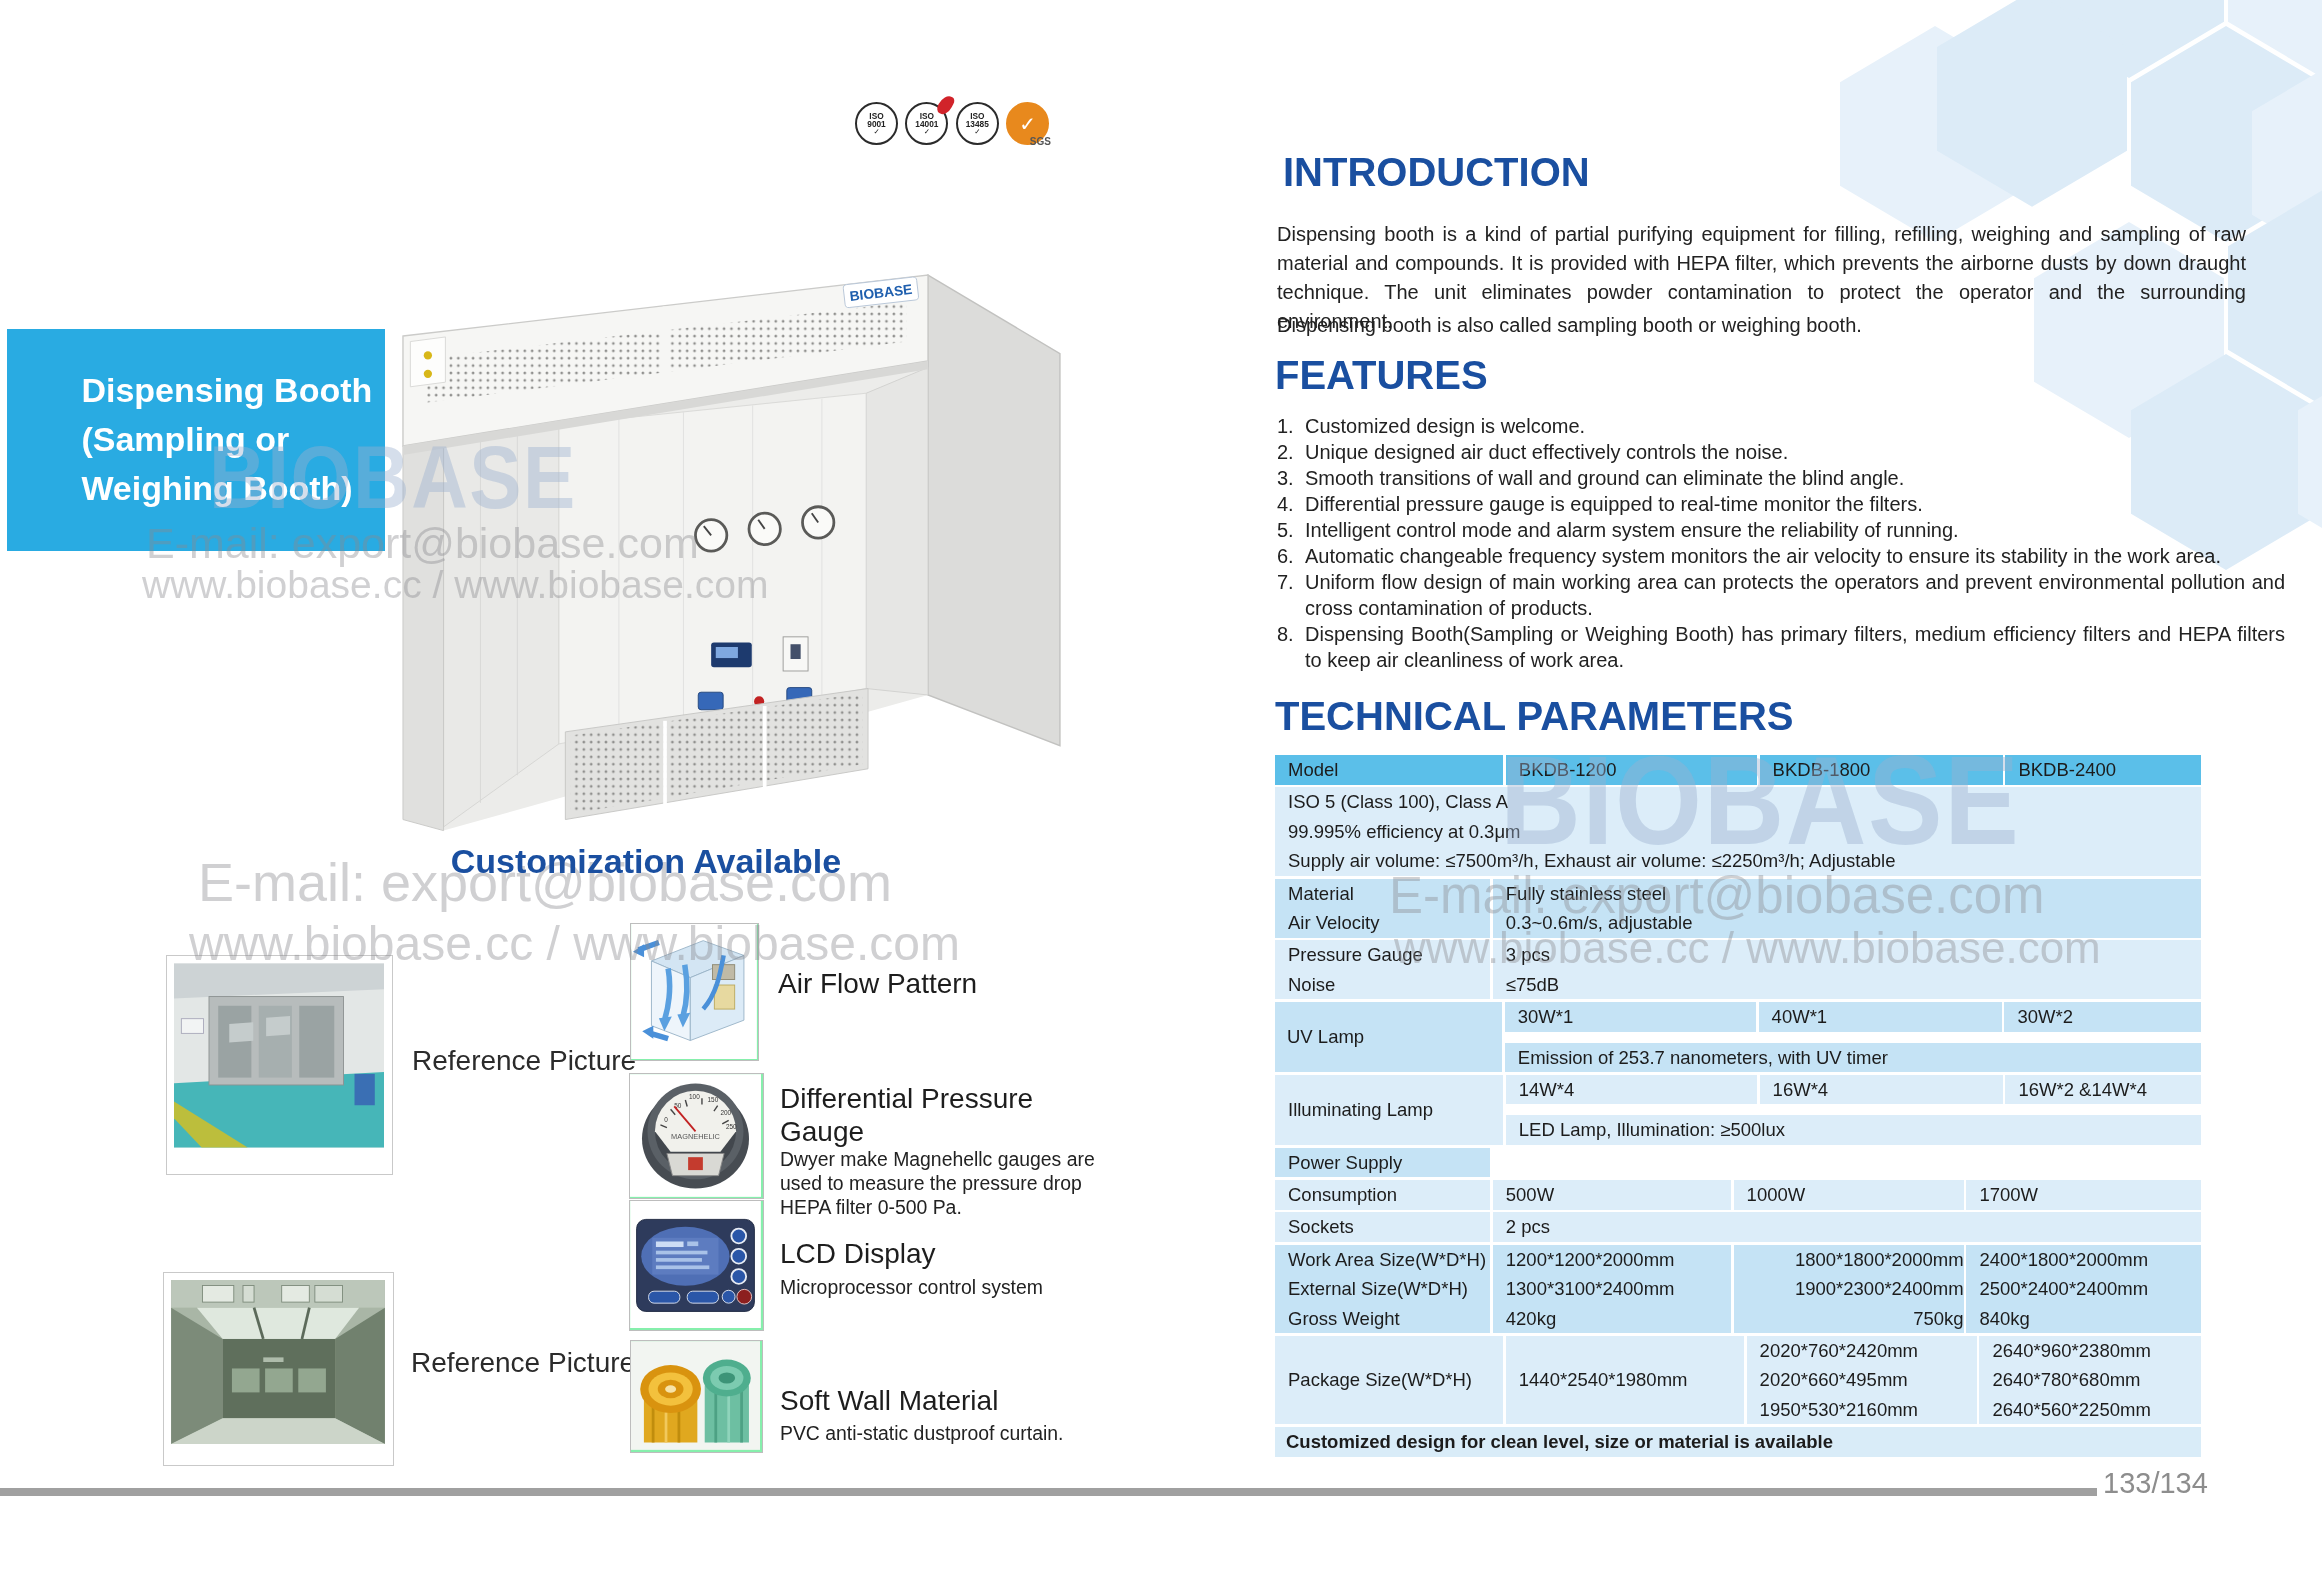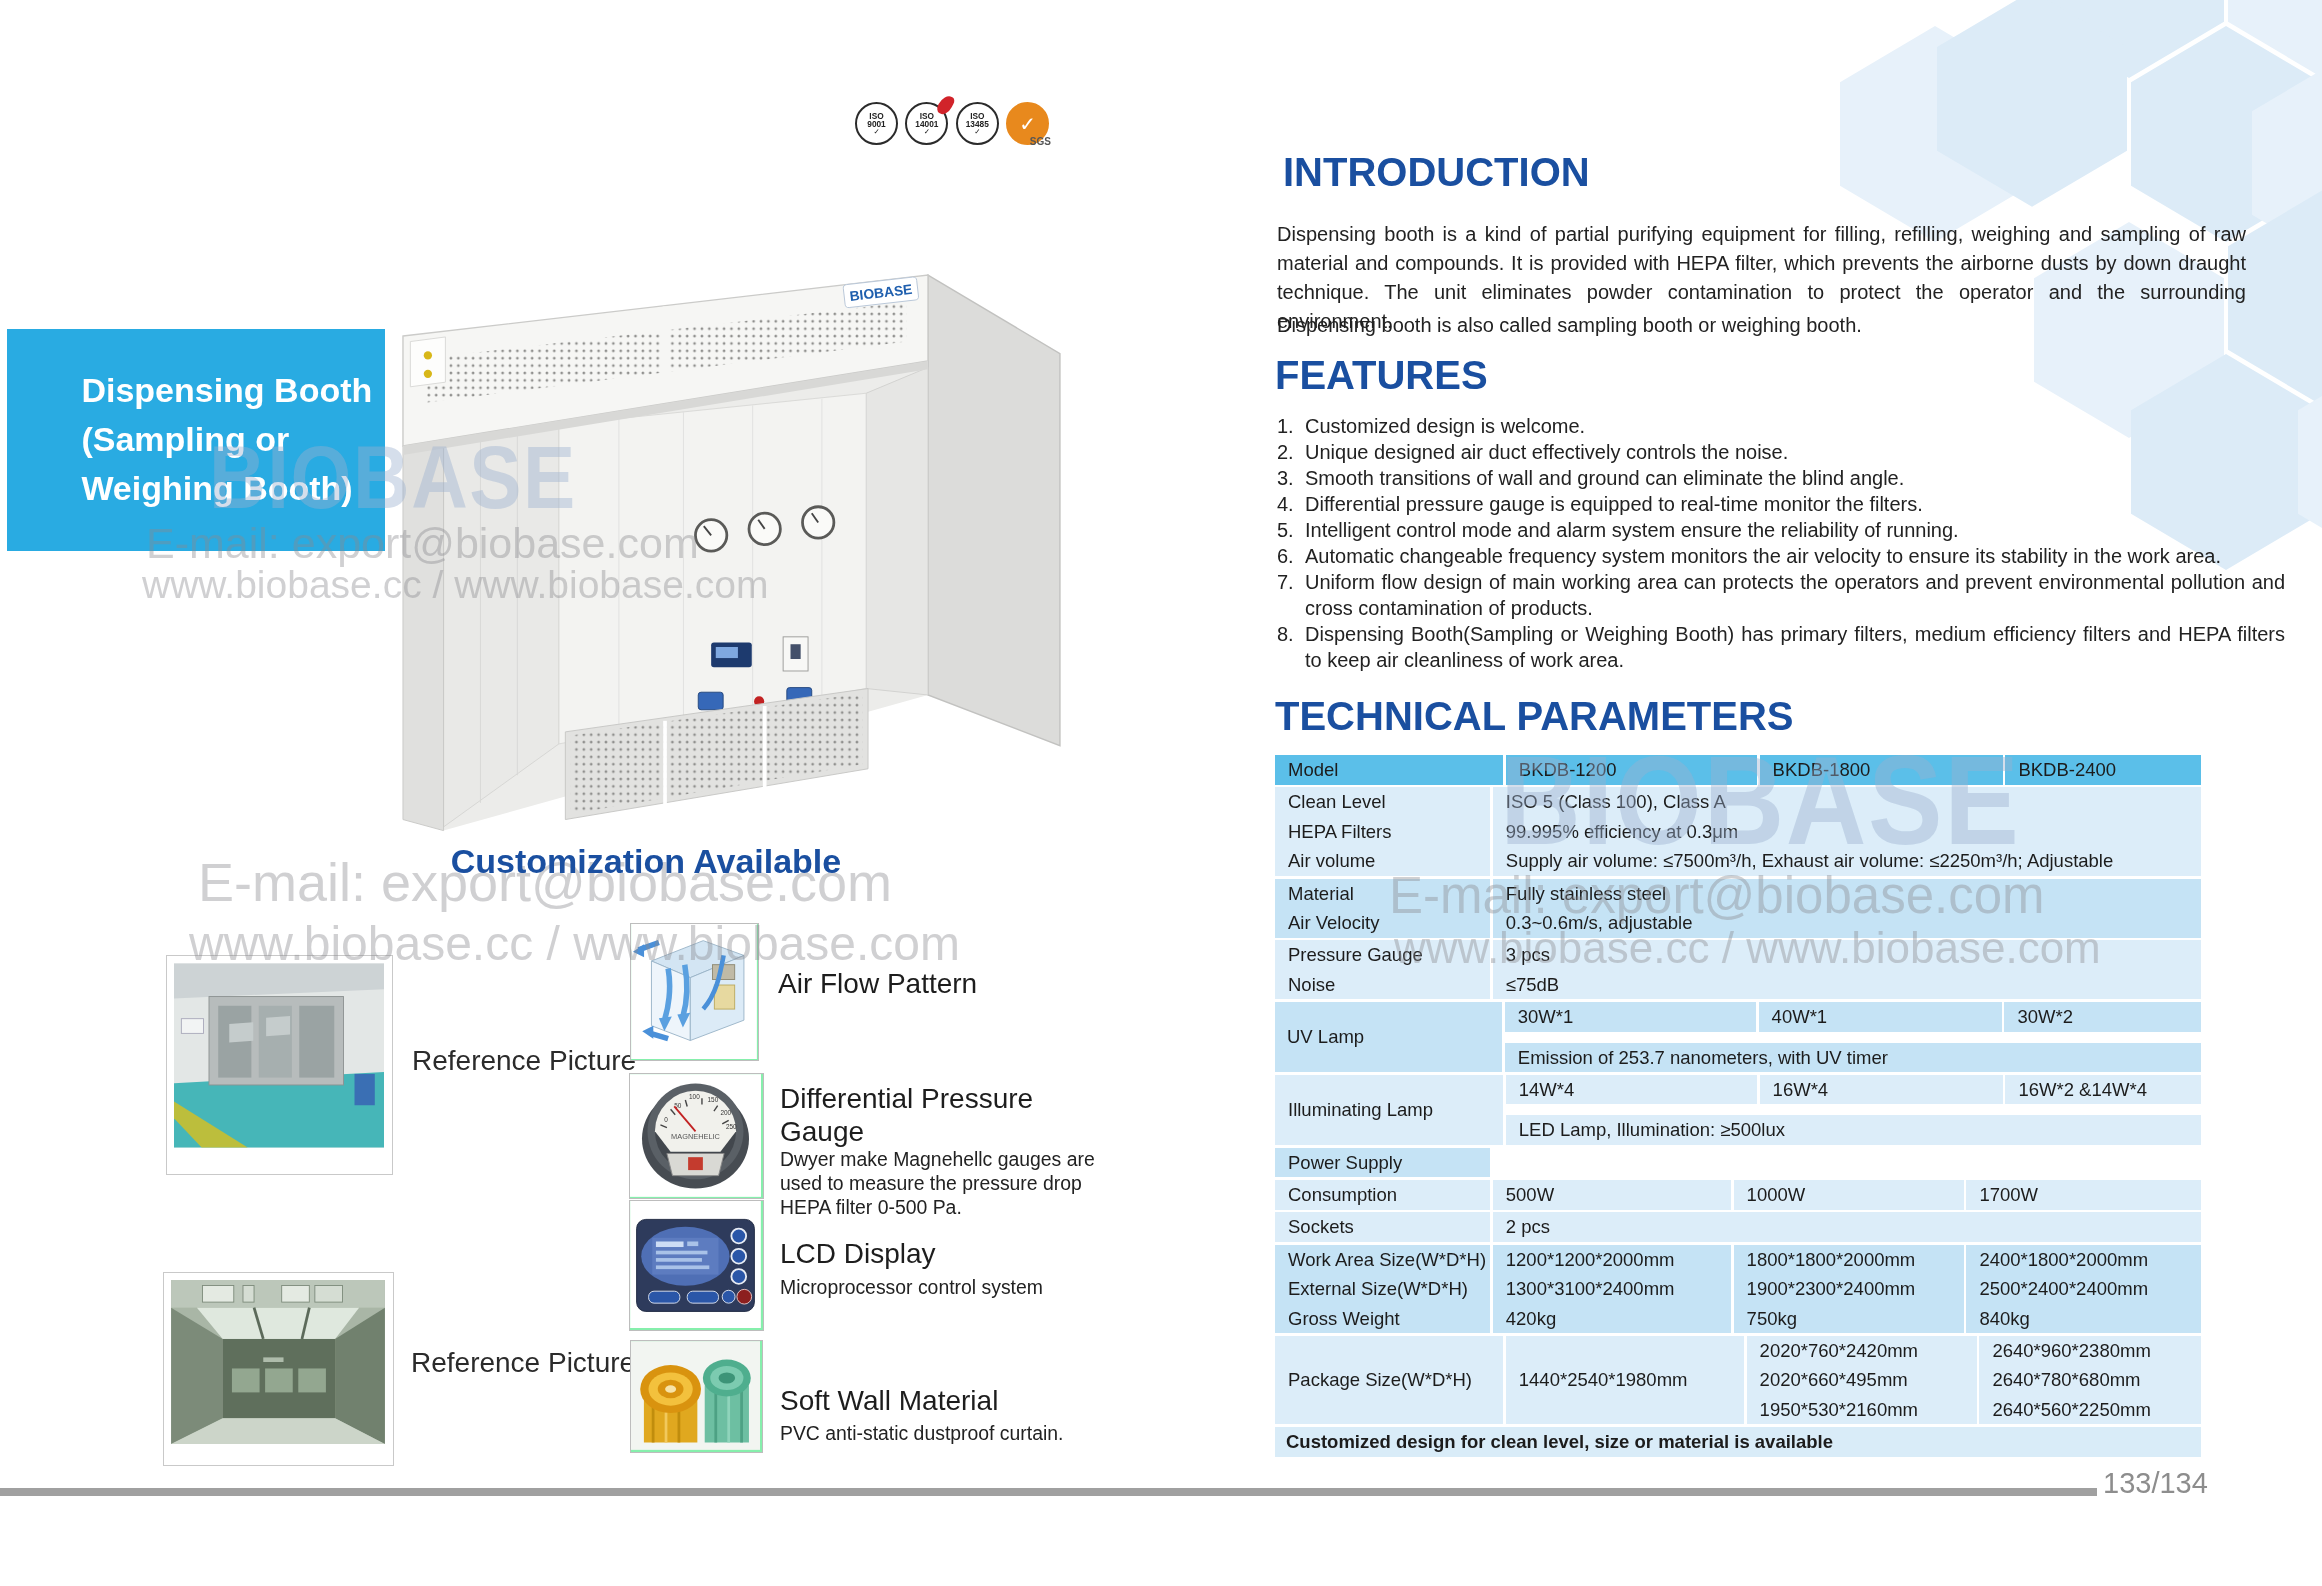--- a/index.html
+++ b/index.html
@@ -380,25 +380,20 @@
 
   <div class="h-section" style="left:1275px;top:694px;">TECHNICAL PARAMETERS</div>
   <div class="ttable">
       <div class="t-header-row">
         <div class="t-cell t-h" style="width: 215px;">Model</div>
         <div class="t-cell t-h" style="width: 238px;">BKDB-1200</div>
         <div class="t-cell t-h" style="width: 230px;">BKDB-1800</div>
         <div class="t-cell t-h flex1">BKDB-2400</div>
       </div>
       <div class="t-group light">
-        <div class="t-col" style="width: 215px;">
-          <div class="t-line t-label">Clean Level</div>
-          <div class="t-line t-label">HEPA Filters</div>
-          <div class="t-line t-label">Air volume</div>
-        </div>
         <div class="t-col flex1">
           <div class="t-line">ISO 5 (Class 100), Class A</div>
           <div class="t-line">99.995% efficiency at 0.3μm</div>
           <div class="t-line">Supply air volume: ≤7500m³/h, Exhaust air volume: ≤2250m³/h; Adjustable</div>
         </div>
       </div>
       <div class="t-group dark">
         <div class="t-col" style="width: 215px;">
           <div class="t-line t-label">Material</div>
           <div class="t-line t-label">Air Velocity</div>
@@ -471,21 +466,21 @@
         <div class="t-col" style="width: 215px;">
           <div class="t-line t-label">Work Area Size(W*D*H)</div>
           <div class="t-line t-label">External Size(W*D*H)</div>
           <div class="t-line t-label">Gross Weight</div>
         </div>
         <div class="t-col" style="width: 238px;">
           <div class="t-line">1200*1200*2000mm</div>
           <div class="t-line">1300*3100*2400mm</div>
           <div class="t-line">420kg</div>
         </div>
-        <div class="t-col" style="width: 230px;">
+        <div class="t-col" style="width: 230px; text-align: right;">
           <div class="t-line">1800*1800*2000mm</div>
           <div class="t-line">1900*2300*2400mm</div>
           <div class="t-line">750kg</div>
         </div>
         <div class="t-col flex1">
           <div class="t-line">2400*1800*2000mm</div>
           <div class="t-line">2500*2400*2400mm</div>
           <div class="t-line">840kg</div>
         </div>
       </div>

